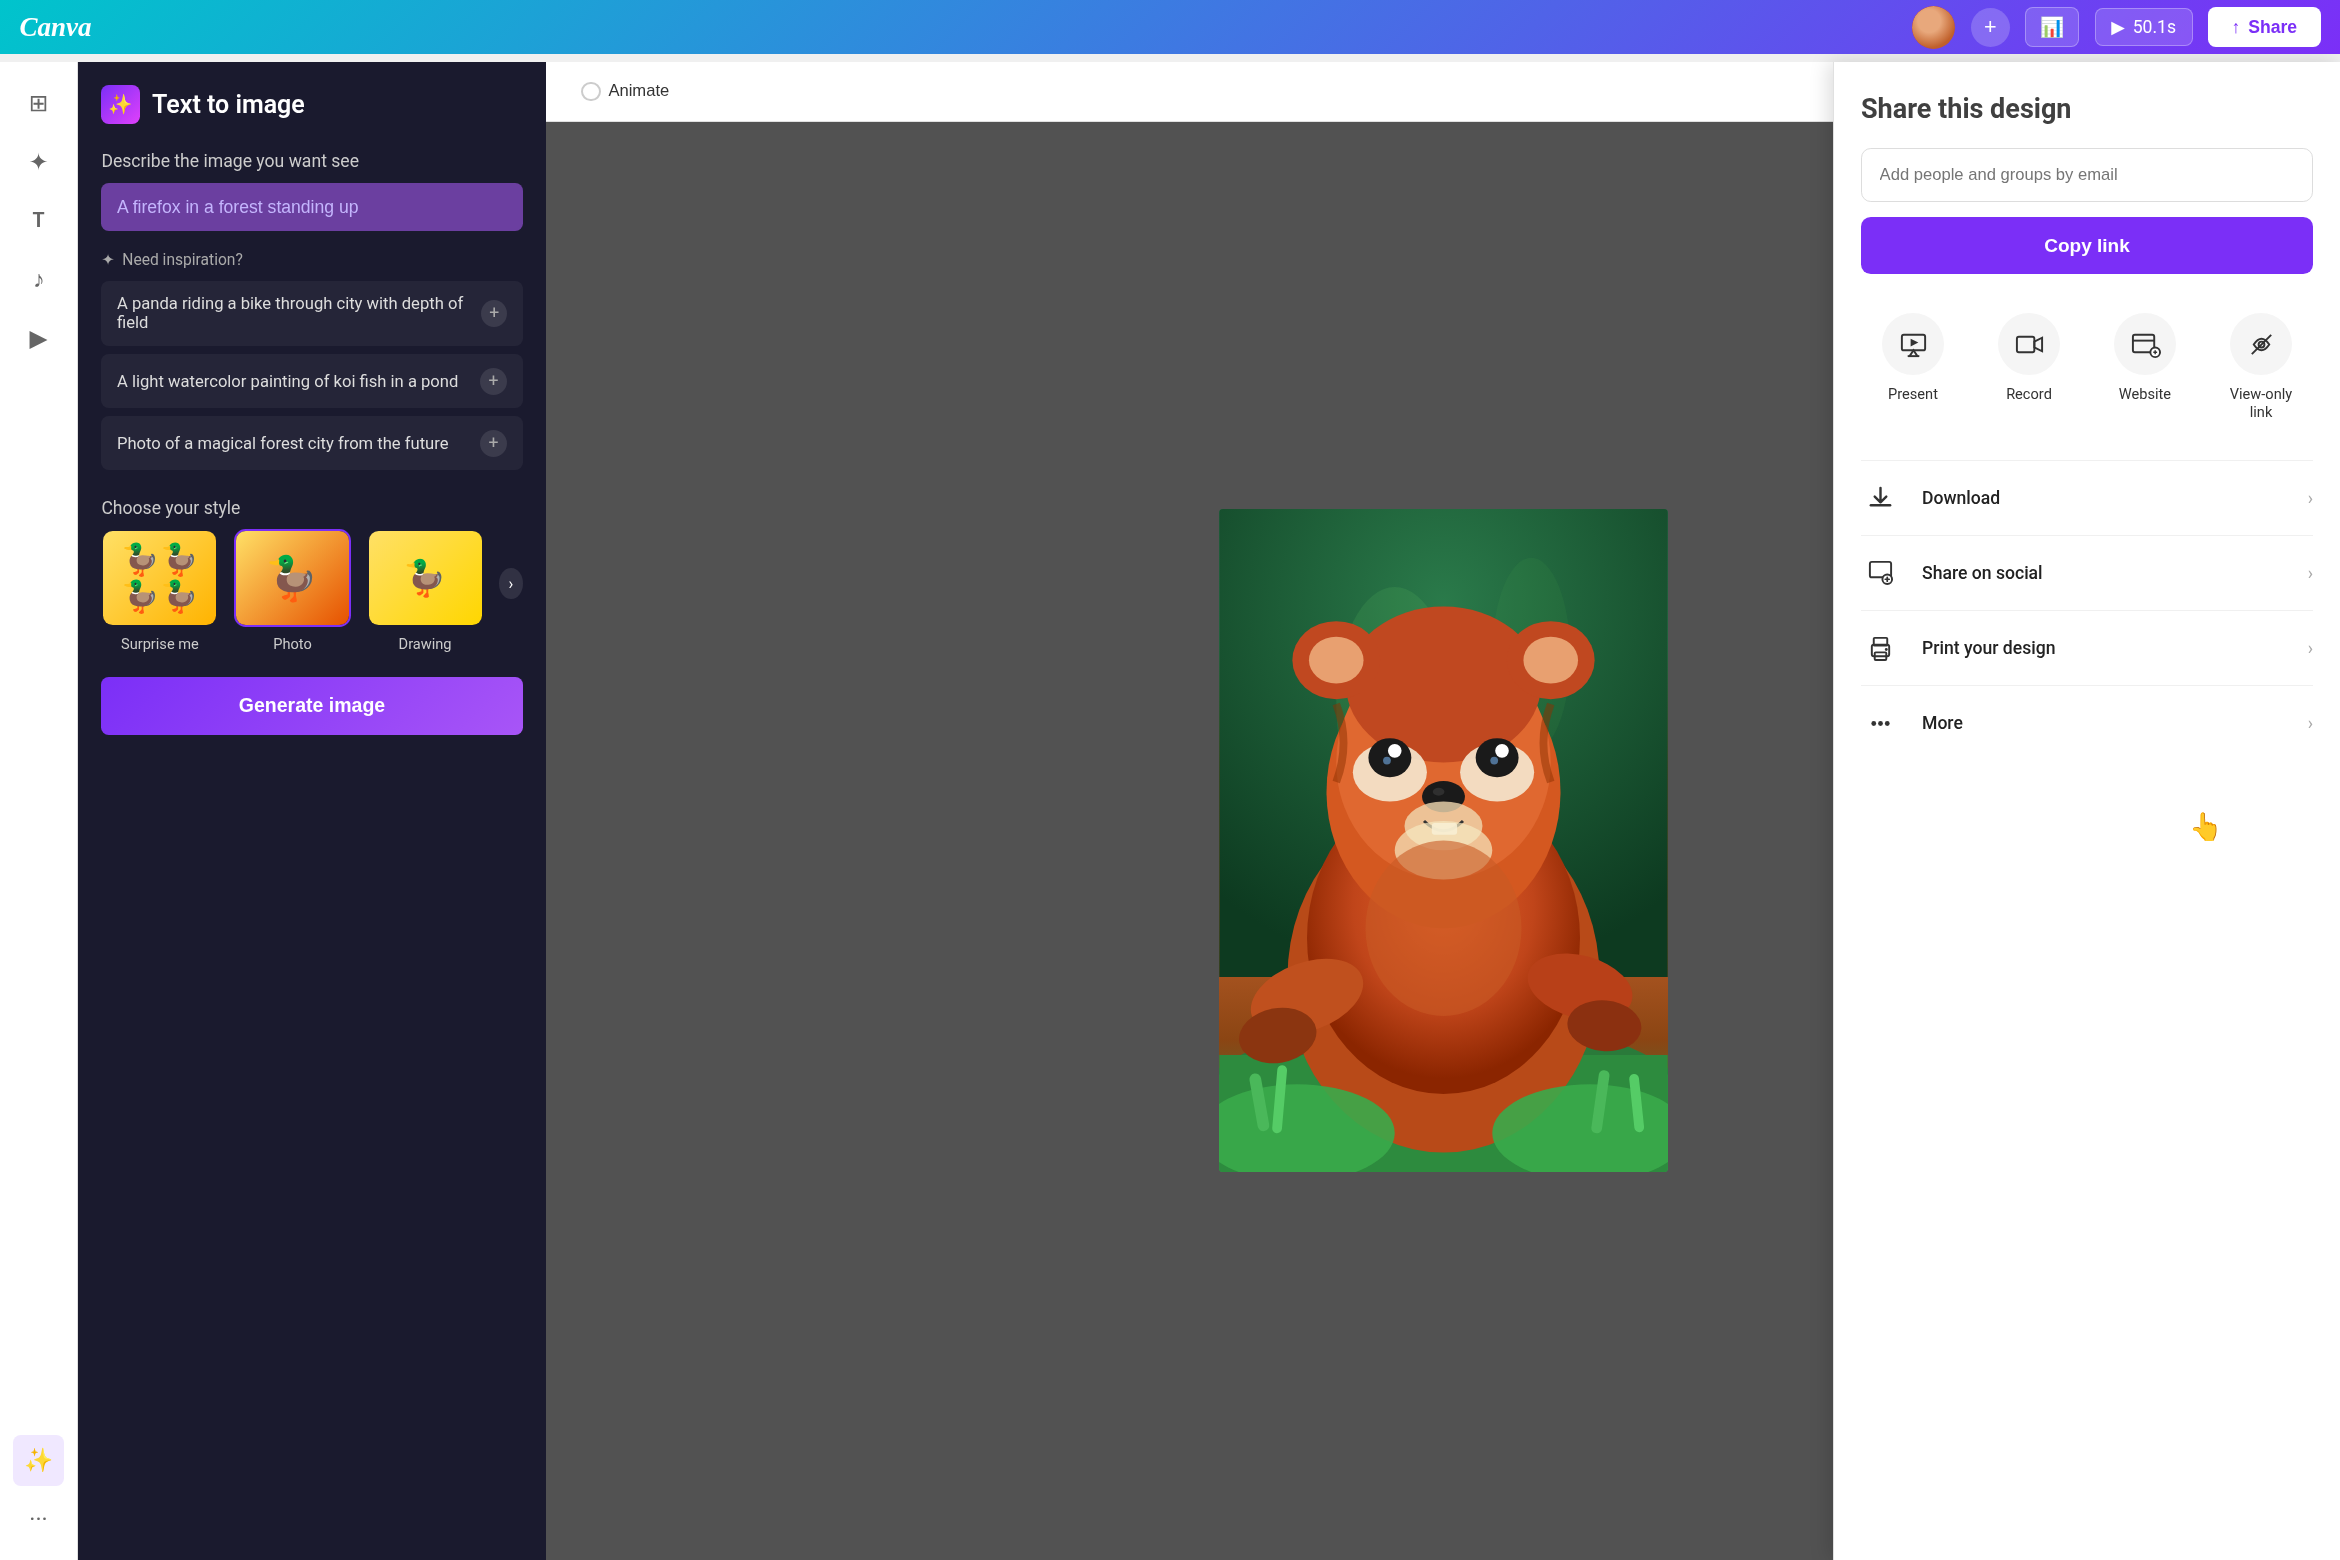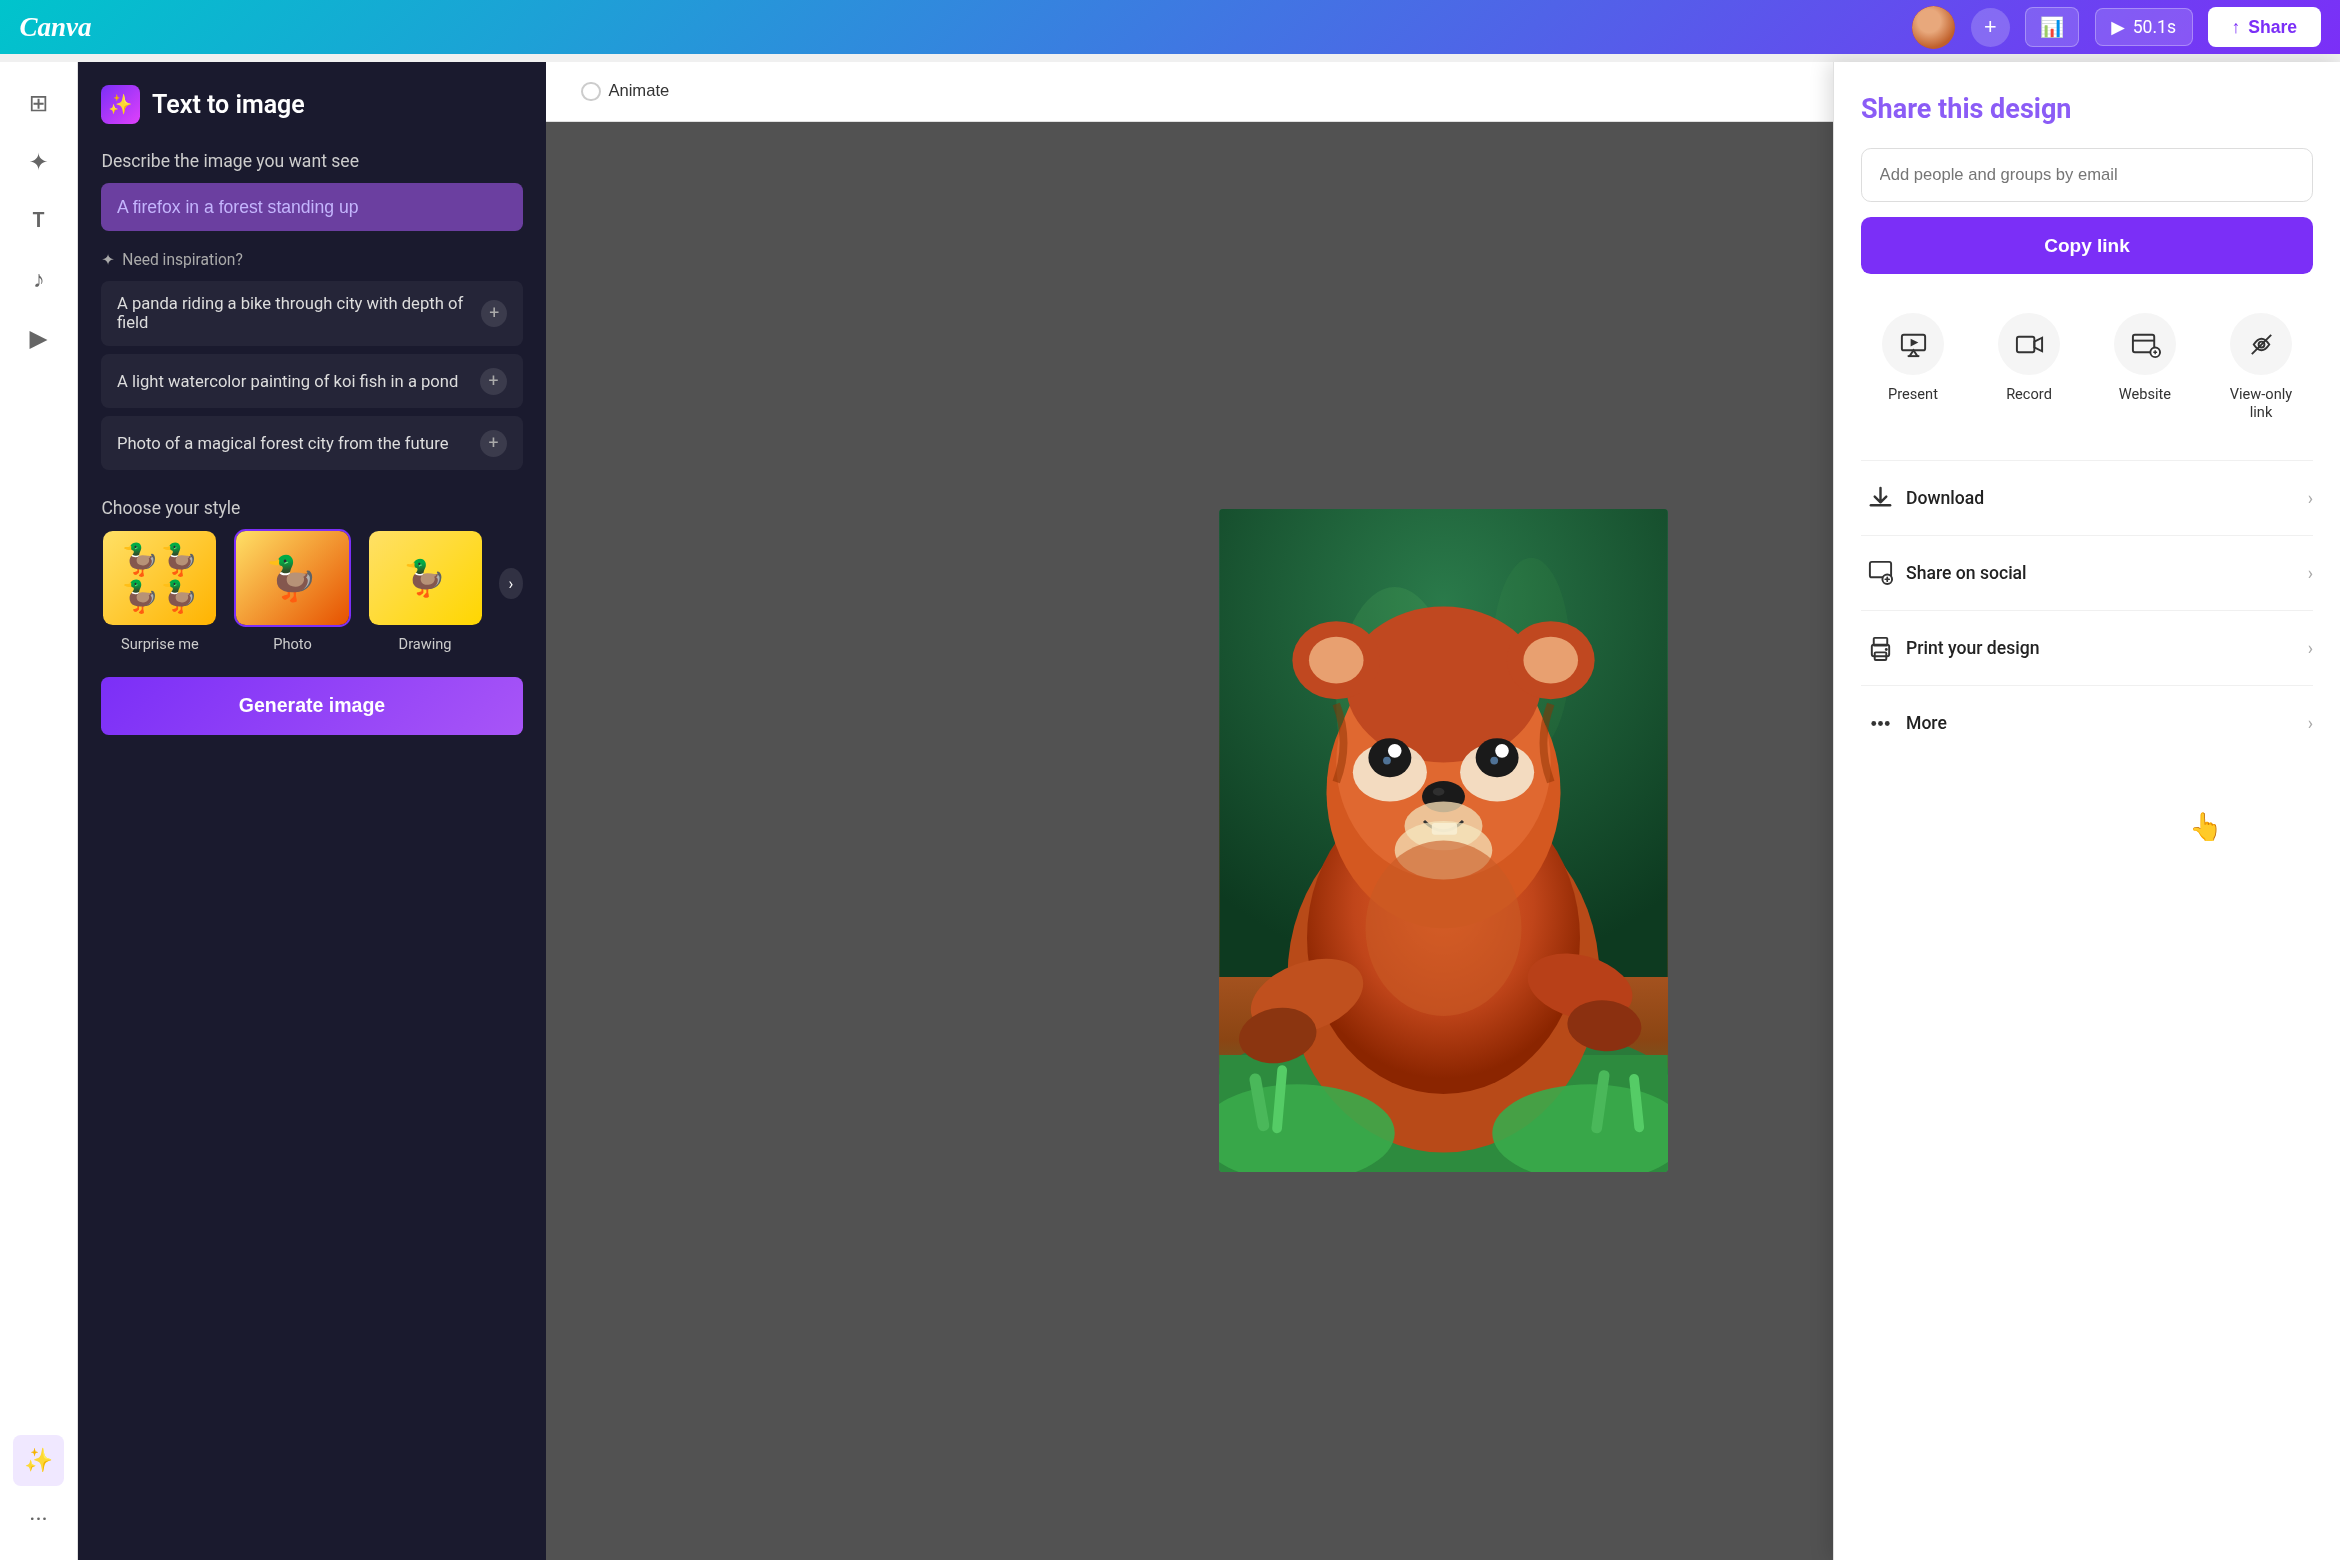--- a/index.html
+++ b/index.html
@@ -166,21 +166,21 @@
     }
 
     
     .share-panel {
       width: 507px; background: white; border-left: 1px solid #e0e0e0;
       position: absolute; right: 0; top: 0; bottom: 0;
       box-shadow: -3.9px 0 19.5px rgba(0,0,0,0.15);
       display: flex; flex-direction: column; padding: 31px 27px; gap: 0;
       overflow-y: auto;
     }
-    .share-title { font-size: 27px; font-weight: 700; color: #8b5cf6; margin-bottom: 23.4px; }
+    .share-title { font-size: 27px; font-weight: 700; color: #404040; margin-bottom: 23.4px; }
     .share-email-input {
       width: 100%; border: 1px solid #ddd; border-radius: 9.8px; padding: 15.6px 17.6px;
       font-size: 16.6px; color: #999; margin-bottom: 15.6px; outline: none;
     }
     .copy-link-btn {
       width: 100%; background: #7b2ff7; border: none; color: white;
       border-radius: 9.8px; padding: 17.6px; font-size: 19px; font-weight: 600;
       cursor: pointer; margin-bottom: 27px;
     }
     .share-icons-row {
@@ -189,21 +189,21 @@
     .share-icon-item {
       flex: 1; display: flex; flex-direction: column; align-items: center; gap: 9.8px;
       cursor: pointer; padding: 11.7px 7.8px; border-radius: 7.8px;
     }
     .share-icon-circle {
       width: 62px; height: 62px; background: #f5f5f5; border-radius: 50%;
       display: flex; align-items: center; justify-content: center; font-size: 25px;
     }
     .share-icon-label { font-size: 14.6px; color: #333; text-align: center; }
     .share-menu-item {
-      display: flex; align-items: center; gap: 6px; padding: 17.6px 0;
+      display: flex; align-items: center; gap: 22px; padding: 17.6px 0;
       border-top: 1px solid #f0f0f0; cursor: pointer;
     }
     .share-menu-icon {
       width: 39px; height: 39px; display: flex; align-items: center; justify-content: center;
       font-size: 21.5px; color: #333;
     }
     .share-menu-label { flex: 1; font-size: 17.6px; color: #222; font-weight: 500; }
     .share-menu-chevron { font-size: 17.6px; color: #aaa; }
     .cursor-hand {
       position: absolute; pointer-events: none; font-size: 27px;

